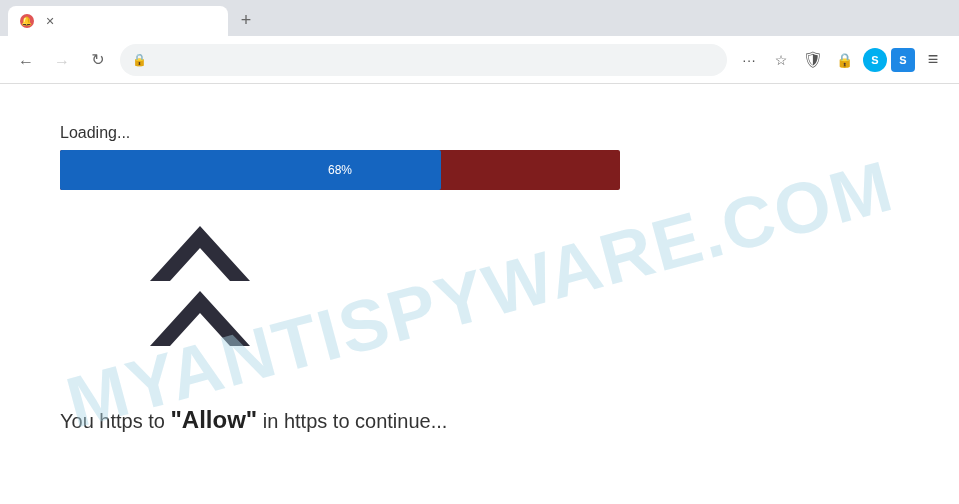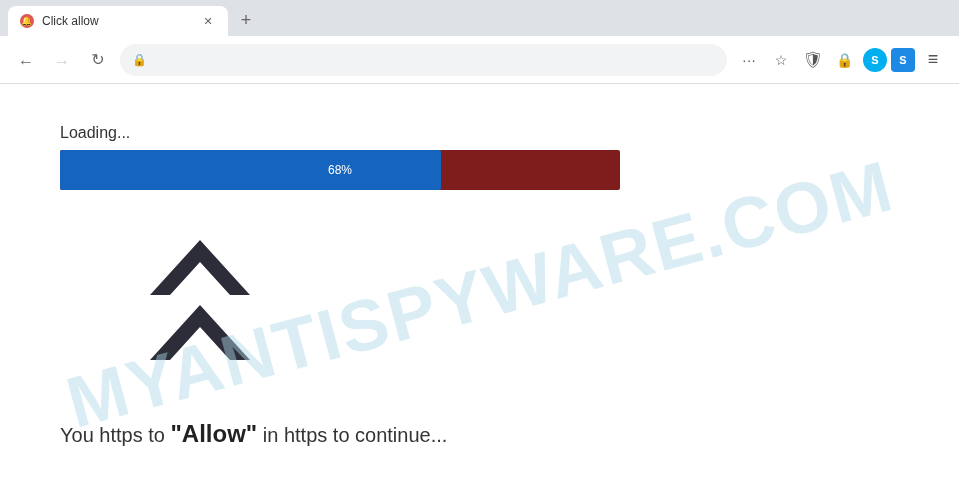--- a/index.html
+++ b/index.html
@@ -204,21 +204,21 @@
       white-space: nowrap;
       pointer-events: none;
       letter-spacing: 2px;
       font-family: Arial, sans-serif;
       z-index: 10;
     }
 
     
     .loading-section {
       margin-top: 10px;
-      margin-bottom: 30px;
+      margin-bottom: 16px;
     }
 
     .loading-text {
       font-size: 16px;
       color: #333;
       margin-bottom: 8px;
     }
 
     .progress-bar-container {
       width: 560px;
@@ -269,21 +269,20 @@
     }
   </style>
 </head>
 <body>
 
 <div class="browser-window">
 
   <div class="tab-bar">
     <div class="tab-active">
       <div class="tab-favicon"></div>
-      <span class="tab-title">Click allow</span>
       <div class="tab-close">✕</div>
     </div>
     <div class="tab-new-btn">+</div>
   </div>
 
   <div class="nav-bar">
     <div class="nav-btn">
       <span>←</span>
     </div>
     <div class="nav-btn disabled">

